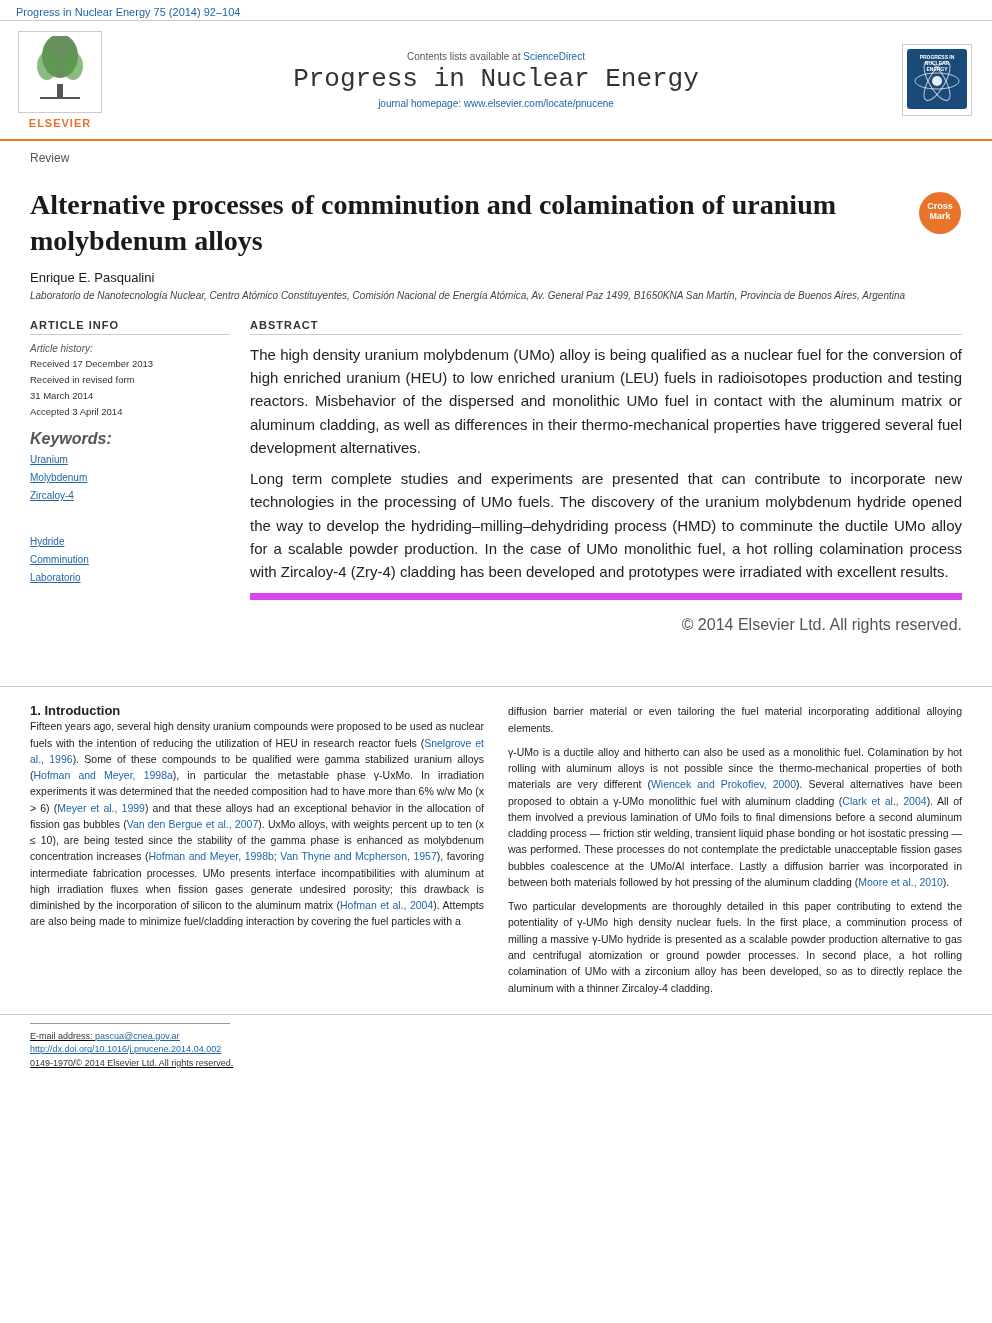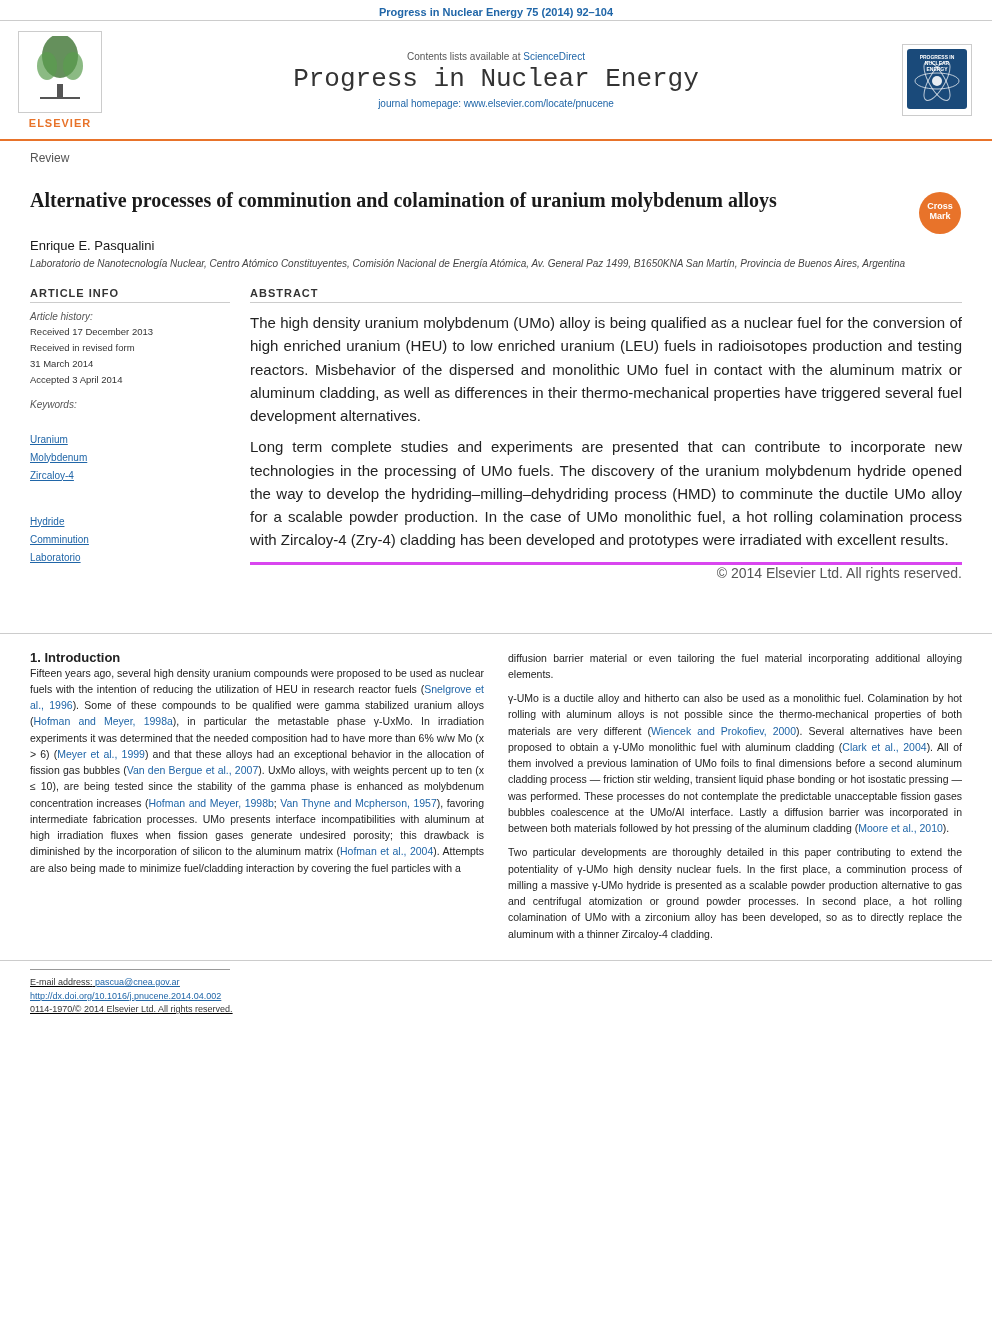--- a/index.html
+++ b/index.html
@@ -5,26 +5,25 @@
     * { margin: 0; padding: 0; box-sizing: border-box; }
     body {
       font-family: Arial, 'Times New Roman', serif;
       background: #fff;
       color: #000;
       width: 992px;
       min-height: 1323px;
       font-size: 12px;
     }
     .top-bar {
-      text-align: center;
-      padding: 6px 0 2px;
+      text-align: left;
+      padding: 6px 16px 2px;
       font-size: 11px;
       color: #2066a8;
       border-bottom: 1px solid #ccc;
-      font-weight: bold;
     }
     .journal-header {
       display: flex;
       align-items: center;
       justify-content: space-between;
       padding: 10px 20px;
       border-bottom: 2px solid #e8732a;
     }
     .journal-header-center {
       text-align: center;
@@ -84,21 +83,21 @@
     }
     .content-area {
       padding: 10px 30px 20px;
     }
     .review-tag {
       font-size: 12px;
       color: #555;
       margin-bottom: 22px;
     }
     .article-title {
-      font-size: 20px;
+      font-size: 28px;
       font-family: 'Times New Roman', serif;
       font-weight: bold;
       color: #1a1a1a;
       line-height: 1.3;
       margin-bottom: 10px;
       max-width: 820px;
     }
     .crossmark {
       float: right;
       display: inline-block;
@@ -144,45 +143,46 @@
       color: #555;
       margin-bottom: 2px;
     }
     .info-dates {
       font-size: 9.5px;
       color: #333;
       line-height: 1.7;
     }
     .keywords-section { margin-top: 10px; }
     .keyword-label {
-      font-size: 10px;
+      font-size: 16px;
       font-style: italic;
       color: #555;
-      margin-bottom: 21px;
+      margin-bottom: 3px;
+      font-weight: bold;
     }
     .keyword-list {
       font-size: 10px;
       color: #333;
       line-height: 1.8;
     }
     .keyword-list div { color: #2066a8; text-decoration: underline; }
     .abstract-text {
       font-size: 15px;
       color: #222;
       line-height: 1.55;
       text-align: justify;
     }
     .abstract-text p { margin-bottom: 8px; }
     .copyright {
       text-align: right;
-      font-size: 14px;
+      font-size: 16px;
       color: #555;
       margin-top: 10px;
-      padding-top: 0;
-      border-top: 3px solid #d946ef;
+      padding-top: 16px;
+      border-top: 7px solid #d946ef;
     }
     .divider {
       border: none;
       border-top: 1px solid #ccc;
       margin: 16px 0;
     }
     .main-content {
       display: flex;
       gap: 24px;
       padding: 0 30px;
@@ -363,14 +363,14 @@
 
 <div class="footnote-area">
   <div style="border-top: 1px solid #999; width: 200px; margin-bottom: 6px;"></div>
   <div class="footnote-text">
     <span>E-mail address:</span>
     <a href="mailto:pascua@cnea.gov.ar">pascua@cnea.gov.ar</a>
   </div>
   <div class="footnote-text">
     <a href="#">http://dx.doi.org/10.1016/j.pnucene.2014.04.002</a>
   </div>
-  <div class="footnote-text">0114-1970/© 2014 Elsevier Ltd. All rights reserved.</div>
+  <div class="footnote-text">0149-1970/© 2014 Elsevier Ltd. All rights reserved.</div>
 </div>
 
 </body></html>

